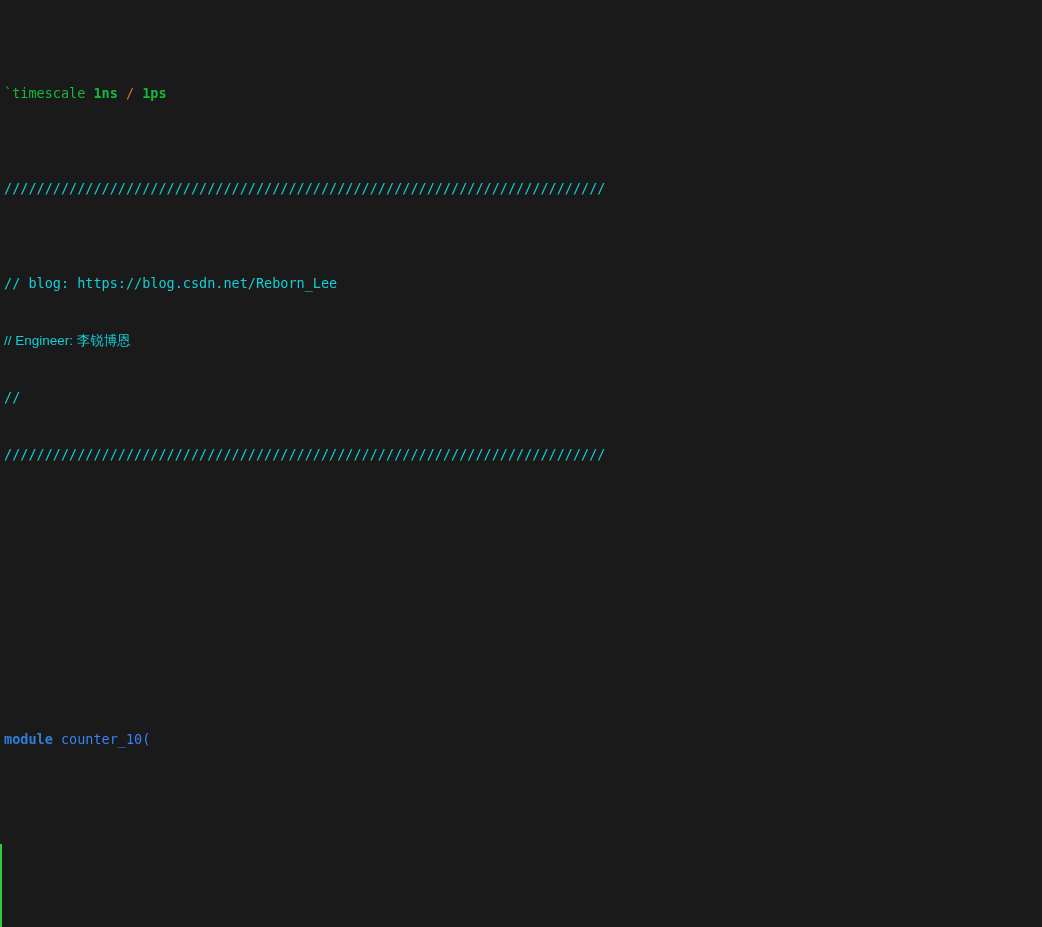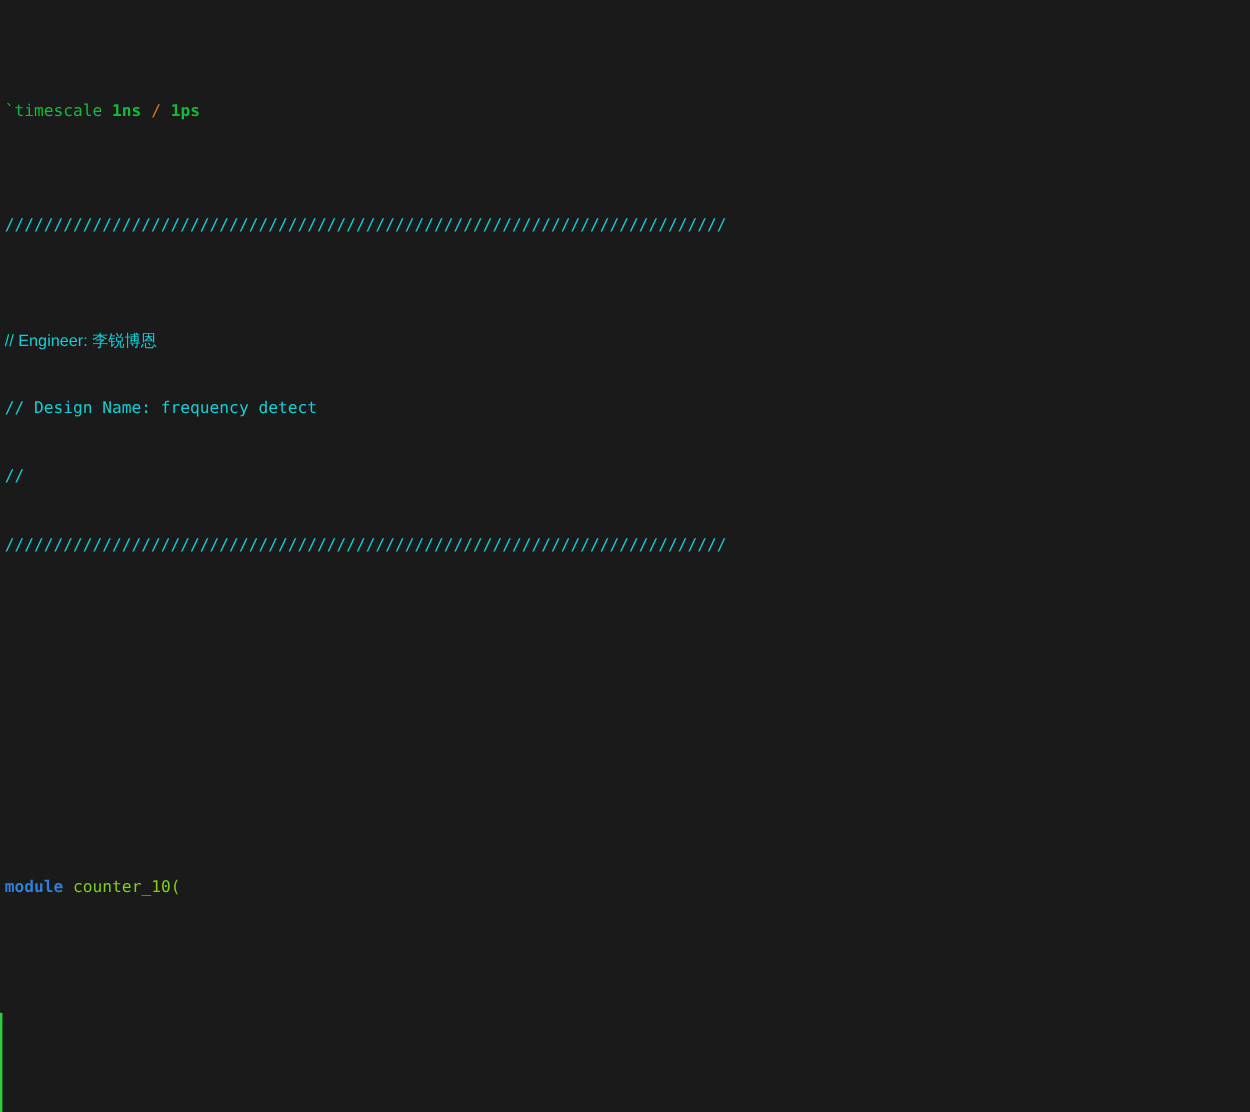--- a/index.html
+++ b/index.html
@@ -36,21 +36,21 @@
     tab-size: 4;
   }
   .ln {
     display: block;
     height: 19px;
     padding-left: 4px;
     white-space: pre;
   }
   
   .kw   { color: #2f7fd9; font-weight: bold; margin-top: 48px; }
-  .id   { color: #84cc16; }
+  .id   { color: #3b82f6; }
   .op   { color: #d4792a; }
   .num  { color: #17b83a; font-weight: bold; }
   .cm   { color: #12cfd6; }
   .sl   { color: #12cfd6; }
   .dir  { color: #17b83a; }
   
   .cjk  { font-family: Liberation Sans, sans-serif; }
 </style>
 </head>
 <body>
@@ -59,22 +59,22 @@
   <div id="fold-bar" style="top: 844px; height: 2508px;"></div>
   <div id="code">
 
     
     <span class="ln"><span class="dir">`timescale</span> <span class="num">1ns</span> <span class="op">/</span> <span class="num">1ps</span></span>
 
     
     <span class="ln"><span class="sl">//////////////////////////////////////////////////////////////////////////</span></span>
 
     
+    <span class="ln"><span class="cm">// blog: https://blog.csdn.net/Reborn_Lee</span></span>
     <span class="ln"><span class="cm cjk">// Engineer: 李锐博恩</span></span>
-    <span class="ln"><span class="cm">// Design Name: frequency detect</span></span>
     <span class="ln"><span class="cm">//</span></span>
     <span class="ln"><span class="sl">//////////////////////////////////////////////////////////////////////////</span></span>
 
     <span class="ln"> </span>
     <span class="ln"> </span>
     <span class="ln"> </span>
 
     
     <span class="ln"><span class="kw">module</span> <span class="id">counter_10(</span></span>
 

